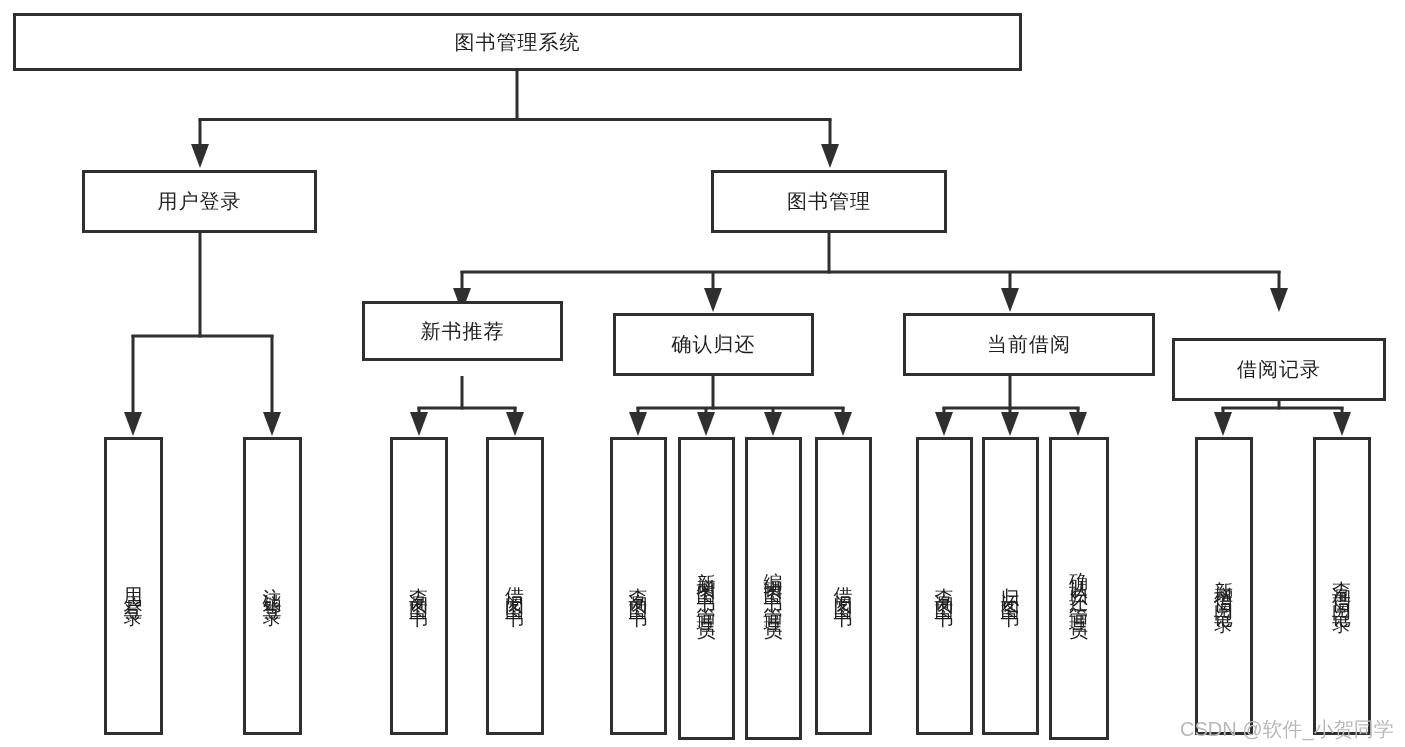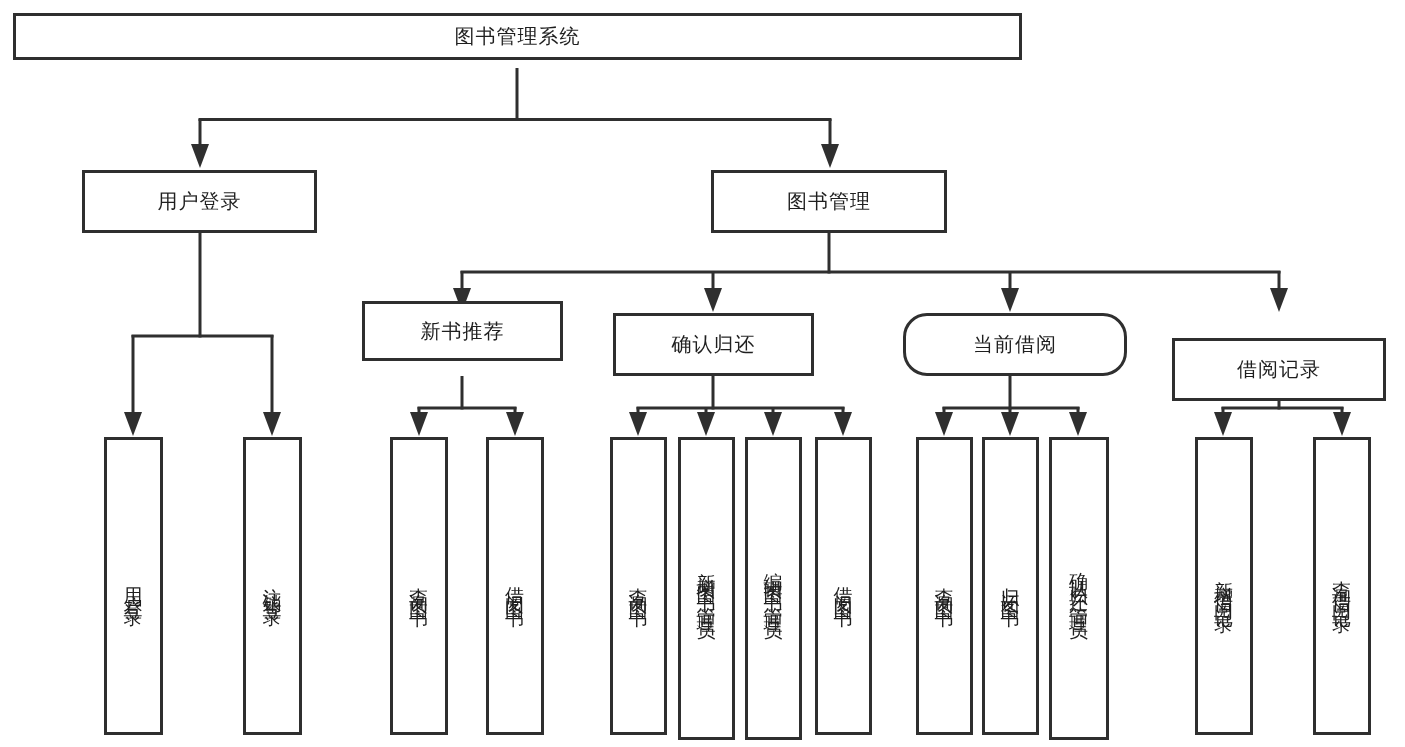--- a/index.html
+++ b/index.html
@@ -107,42 +107,43 @@
     <polygon points="1069,412 1087,412 1078,436" stroke="none"></polygon>
 
     <line x1="1279" y1="376" x2="1279" y2="409.5"></line>
     <line x1="1221.5" y1="408" x2="1343.5" y2="408"></line>
     <line x1="1223" y1="407" x2="1223" y2="418"></line>
     <polygon points="1214,412 1232,412 1223,436" stroke="none"></polygon>
     <line x1="1342" y1="407" x2="1342" y2="418"></line>
     <polygon points="1333,412 1351,412 1342,436" stroke="none"></polygon>
   </svg>
 
-  <div class="node root-node" style="left:13px; top:13px; width:1009px; height:47px;">图书管理系统</div>
+  <div class="node root-node" style="left:13px; top:13px; width:1009px; height:58px;">图书管理系统</div>
 
   <div class="node h-node" style="left:82px; top:170px; width:235px; height:63px;">用户登录</div>
   <div class="node h-node" style="left:711px; top:170px; width:236px; height:63px;">图书管理</div>
 
   <div class="node h-node" style="left:362px; top:301px; width:201px; height:60px;">新书推荐</div>
   <div class="node h-node" style="left:613px; top:313px; width:201px; height:63px;">确认归还</div>
-  <div class="node h-node" style="left:903px; top:313px; width:224px; height:63px;border-radius:24px;">当前借阅</div>
+  <div class="node h-node" style="left:903px; top:313px; width:252px; height:63px;">当前借阅</div>
   <div class="node h-node" style="left:1172px; top:313px; width:214px; height:63px;margin-top:25px;">借阅记录</div>
 
   <div class="node leaf" style="left:104px; top:437px; width:59px; height:298px;">用户登录</div>
   <div class="node leaf" style="left:243px; top:437px; width:59px; height:298px;">注销登录</div>
 
   <div class="node leaf" style="left:390px; top:437px; width:58px; height:298px;">查询图书</div>
   <div class="node leaf" style="left:486px; top:437px; width:58px; height:298px;">借阅图书</div>
 
   <div class="node leaf" style="left:610px; top:437px; width:57px; height:298px;">查询图书</div>
   <div class="node leaf" style="left:678px; top:437px; width:57px; height:303px;">新增图书（管理员）</div>
   <div class="node leaf" style="left:745px; top:437px; width:57px; height:303px;">编辑图书（管理员）</div>
   <div class="node leaf" style="left:815px; top:437px; width:57px; height:298px;">借阅图书</div>
 
   <div class="node leaf" style="left:916px; top:437px; width:57px; height:298px;">查询图书</div>
   <div class="node leaf" style="left:982px; top:437px; width:57px; height:298px;">归还图书</div>
   <div class="node leaf" style="left:1049px; top:437px; width:60px; height:303px;">确认归还（管理员）</div>
 
   <div class="node leaf" style="left:1195px; top:437px; width:58px; height:298px;">新增借阅记录</div>
   <div class="node leaf" style="left:1313px; top:437px; width:58px; height:298px;">查询借阅记录</div>
 
+  <div class="watermark">CSDN @软件_小贺同学</div>
 
 </div>
 
 </body></html>

